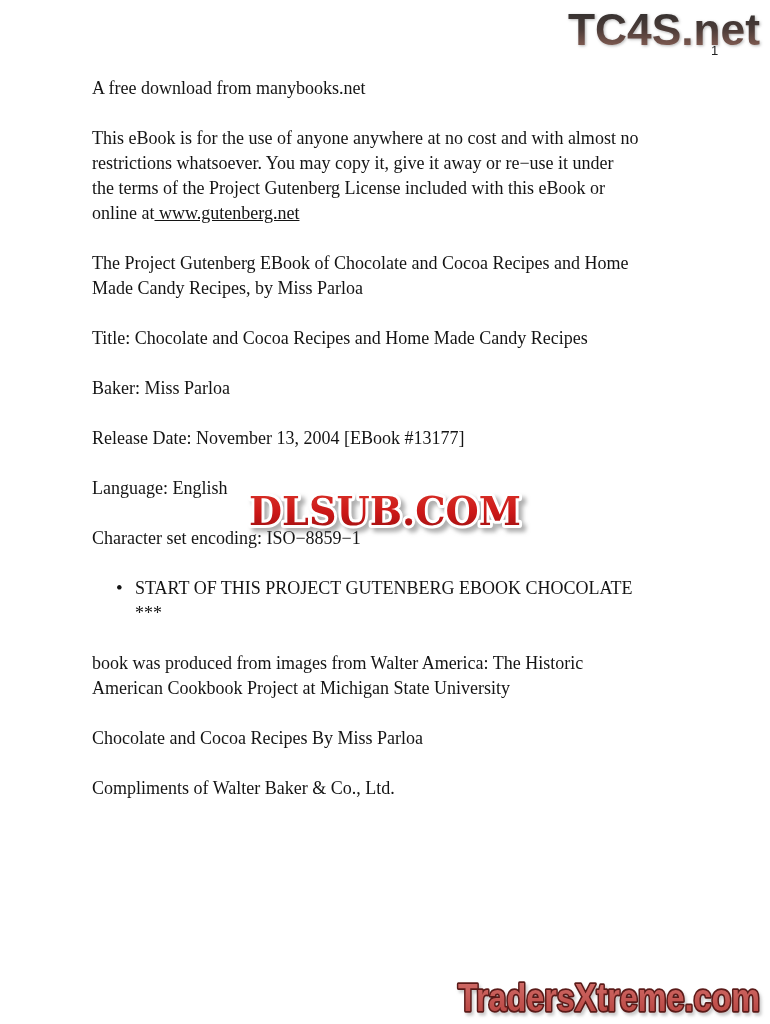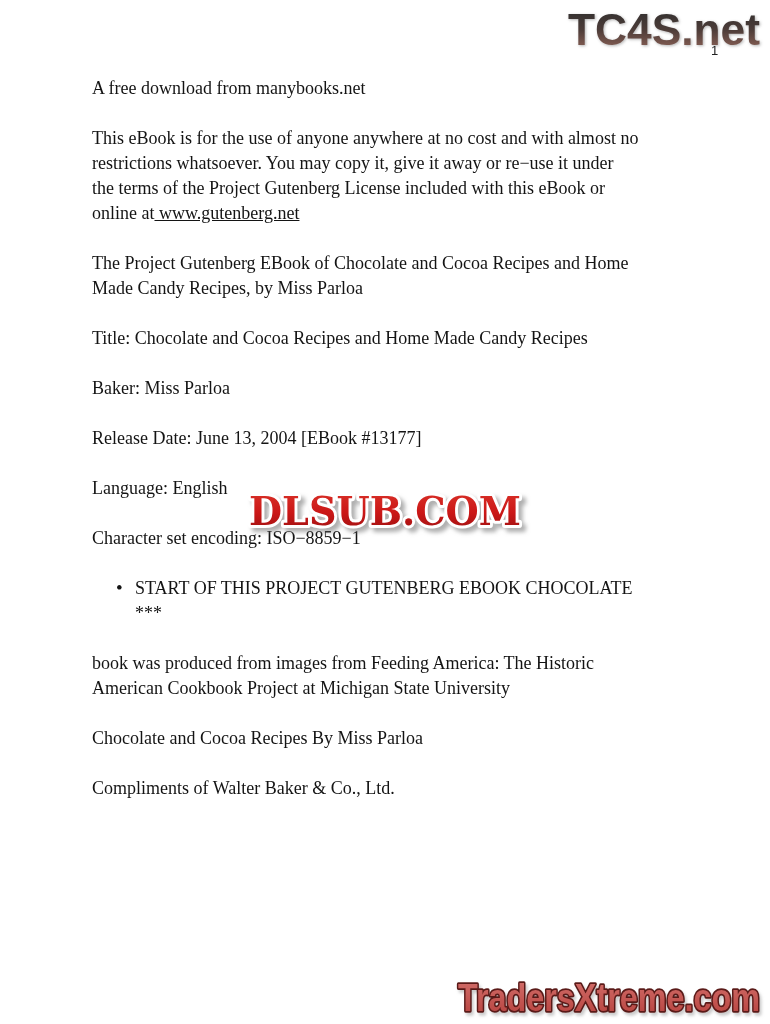--- a/index.html
+++ b/index.html
@@ -91,35 +91,35 @@
       <div class="line">The Project Gutenberg EBook of Chocolate and Cocoa Recipes and Home</div>
       <div class="line">Made Candy Recipes, by Miss Parloa</div>
     </div>
     <div class="para">
       <div class="line">Title: Chocolate and Cocoa Recipes and Home Made Candy Recipes</div>
     </div>
     <div class="para">
       <div class="line">Baker: Miss Parloa</div>
     </div>
     <div class="para">
-      <div class="line">Release Date: June 13, 2004 [EBook #13177]</div>
+      <div class="line">Release Date: November 13, 2004 [EBook #13177]</div>
     </div>
     <div class="para">
       <div class="line">Language: English</div>
     </div>
     <div class="para">
       <div class="line">Character set encoding: ISO−8859−1</div>
     </div>
     <div class="para bullet">
       <span class="marker">•</span>
       <div class="line">START OF THIS PROJECT GUTENBERG EBOOK CHOCOLATE</div>
       <div class="line">***</div>
     </div>
     <div class="para">
-      <div class="line">book was produced from images from Feeding America: The Historic</div>
+      <div class="line">book was produced from images from Walter America: The Historic</div>
       <div class="line">American Cookbook Project at Michigan State University</div>
     </div>
     <div class="para">
       <div class="line">Chocolate and Cocoa Recipes By Miss Parloa</div>
     </div>
     <div class="para">
       <div class="line">Compliments of Walter Baker &amp; Co., Ltd.</div>
     </div>
   </div>
 

